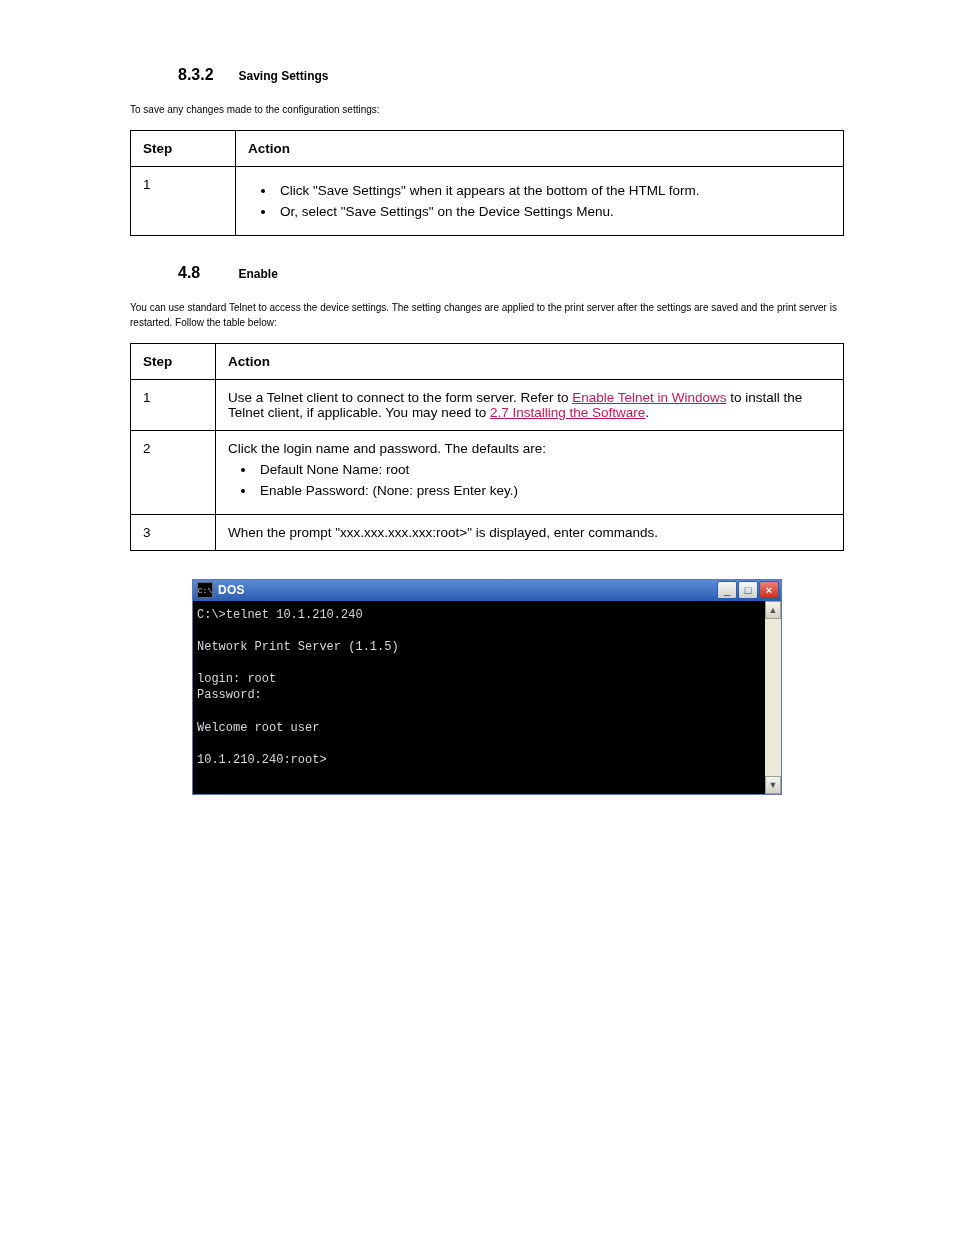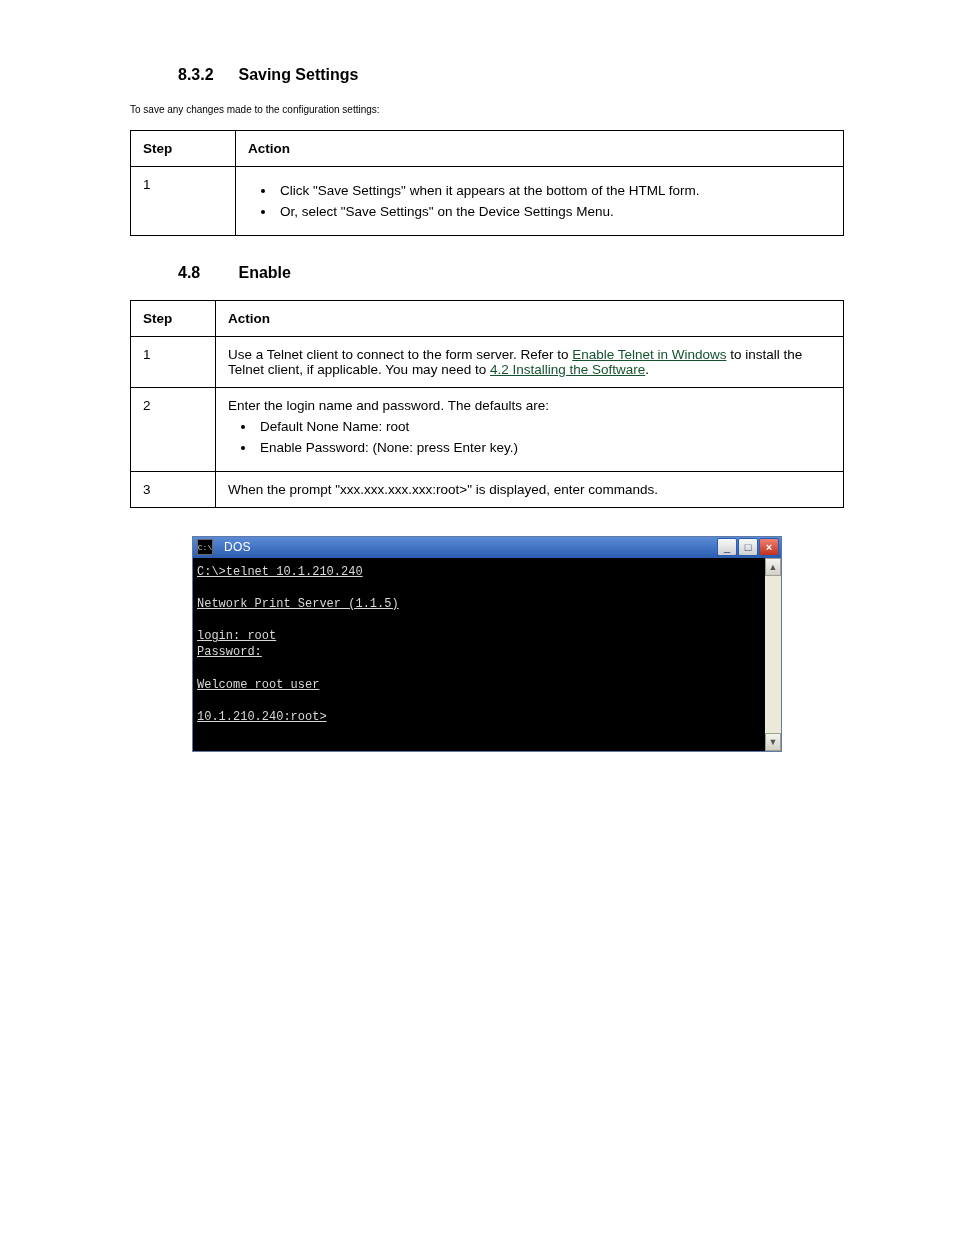--- a/index.html
+++ b/index.html
@@ -12,21 +12,21 @@
   .page {
     padding: 60px 110px 60px 130px;
   }
   .heading-num {
     font-weight: bold;
     font-size: 16px;
     margin-left: 48px;
   }
   .heading-title {
     font-weight: bold;
-    font-size: 16px;
+    font-size: 12px;
   }
   .heading-row {
     margin: 6px 0 18px 0;
   }
   .heading-row .heading-num {
     display: inline-block;
     width: 56px;
   }
   .bodytext {
     font-size: 10px;
@@ -51,21 +51,21 @@
   }
   ul.bul {
     margin: 4px 0;
     padding-left: 28px;
   }
   ul.bul li {
     margin: 6px 0;
     padding-left: 4px;
   }
   a.link {
-    color: #14532d;
+    color: #be185d;
     text-decoration: underline;
   }
   
   .doswin {
     width: 588px;
     margin: 18px auto 60px auto;
     border: 1px solid #5f7aa5;
     box-shadow: 0 0 0 1px #3b5998 inset;
     font-size: 0;
   }
@@ -87,23 +87,22 @@
     margin-right: 5px;
     display: flex;
     align-items: center;
     justify-content: center;
     font-size: 8px;
     font-family: "Courier New", monospace;
     color: #ccc;
   }
   .titlebar .ttext {
     flex: 1;
-    font-weight: normal;
+    font-weight: bold;
     letter-spacing: 0.3px;
-    margin-left: 6px;
   }
   .winbtns {
     display: flex;
     gap: 1px;
   }
   .winbtn {
     width: 18px;
     height: 16px;
     background: linear-gradient(#f8f8f8, #d0d0d0);
     border: 1px solid #2a5db0;
@@ -126,21 +125,20 @@
   }
   .term {
     flex: 1;
     background: #000;
     color: #d8d8d8;
     font-family: "Lucida Console","Courier New",monospace;
     font-size: 12px;
     line-height: 1.35;
     padding: 6px 4px 26px 4px;
     white-space: pre;
-    text-decoration: underline;
   }
   .vscroll {
     width: 16px;
     background: #ece9d8;
     display: flex;
     flex-direction: column;
   }
   .sbtn {
     height: 16px;
     background: linear-gradient(#f4f4f0, #d4d0c4);
@@ -184,37 +182,38 @@
       </td>
     </tr>
   </tbody>
     </table>
 
   <div class="heading-row">
     <span class="heading-num">4.8</span>
     <span class="heading-title">Enable</span>
   </div>
 
+  <p class="bodytext">You can use standard Telnet to access the device settings. The setting changes are applied to the print server after the settings are saved and the print server is restarted. Follow the table below:</p>
 
   <table class="bordered">
     <tbody>
         <tr>
       <th style="width:60px">Step</th>
       <th>Action</th>
     </tr>
     <tr>
       <td>1</td>
       <td>
-        <span>Use a Telnet client to connect to the form server. Refer to </span><a class="link" href="#">Enable Telnet in Windows</a><span> to install the Telnet client, if applicable. You may need to </span><a class="link" href="#">4.2 Installing the Software</a><span>.</span>
+        <span>Use a Telnet client to connect to the form server. Refer to </span><a class="link" href="#">Enable Telnet in Windows</a><span> to install the Telnet client, if applicable. You may need to </span><a class="link" href="#">2.7 Installing the Software</a><span>.</span>
       </td>
     </tr>
     <tr>
       <td>2</td>
       <td>
-        <div>Enter the login name and password. The defaults are:</div>
+        <div>Click the login name and password. The defaults are:</div>
         <ul class="bul">
           <li>
             <span>Default None Name:</span>
             <span>root</span>
           </li>
           <li>
             <span>Enable Password:</span>
             <span>(None: press Enter key.)</span>
           </li>
         </ul>

